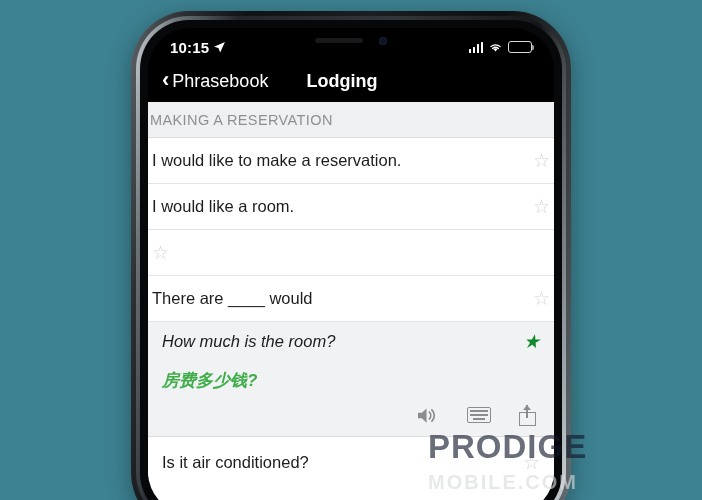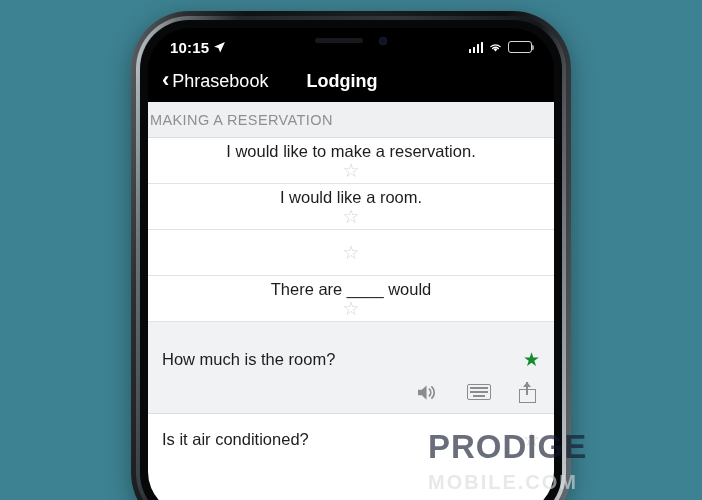--- a/index.html
+++ b/index.html
@@ -200,45 +200,45 @@
     background: #eff0f1;
     color: #8d9093;
     font-size: 14.5px;
     letter-spacing: 0.4px;
     padding: 10px 14px 9px 2px;
     border-bottom: 1px solid #dcdddf;
   }
   .phrase-row {
     display: flex;
     align-items: center;
-    justify-content: center;
+    justify-content: space-between;
     background: #fff;
     border-bottom: 1px solid #e2e3e5;
     padding: 0 4px;
     min-height: 46px;
     box-sizing: border-box;
-    flex-direction: column;
   }
   .phrase-row .phrase-text {
     font-size: 16.5px;
     color: #1d1d1f;
   }
   .star {
     font-size: 19px;
     line-height: 1;
     color: #d3d4d6;
     user-select: none;
   }
   .star.filled { color: #138a2e; }
 
   
   #expanded-row {
     background: #f1f2f4;
     border-bottom: 1px solid #dcdddf;
-    padding: 28px 14px 6px 14px;
+    padding: 10px 14px 6px 14px;
+    font-style: italic;
   }
   #expanded-top {
     display: flex;
     align-items: flex-start;
     justify-content: space-between;
   }
   #expanded-en {
     font-size: 16.5px;
     color: #1d1d1f;
   }
@@ -428,20 +428,21 @@
       <div class="phrase-row">
         <span class="phrase-text">There are ____ would</span>
         <span class="star">☆</span>
       </div>
 
       <div id="expanded-row">
         <div id="expanded-top">
           <span id="expanded-en">How much is the room?</span>
           <span class="star filled">★</span>
         </div>
+        <div id="expanded-zh">房费多少钱?</div>
 
         <div id="expanded-tools">
           <span class="tool-icon">
             <svg width="23" height="19" viewBox="0 0 24 20">
               <path d="M2 7 H6 L11 2.5 V17.5 L6 13 H2 Z" fill="#8a8d90"></path>
               <path d="M14 6.5 a5 5 0 0 1 0 7" stroke="#8a8d90" stroke-width="1.8" fill="none" stroke-linecap="round"></path>
               <path d="M16.6 4 a8.5 8.5 0 0 1 0 12" stroke="#8a8d90" stroke-width="1.8" fill="none" stroke-linecap="round"></path>
             </svg>
           </span>
           <span class="tool-icon">

